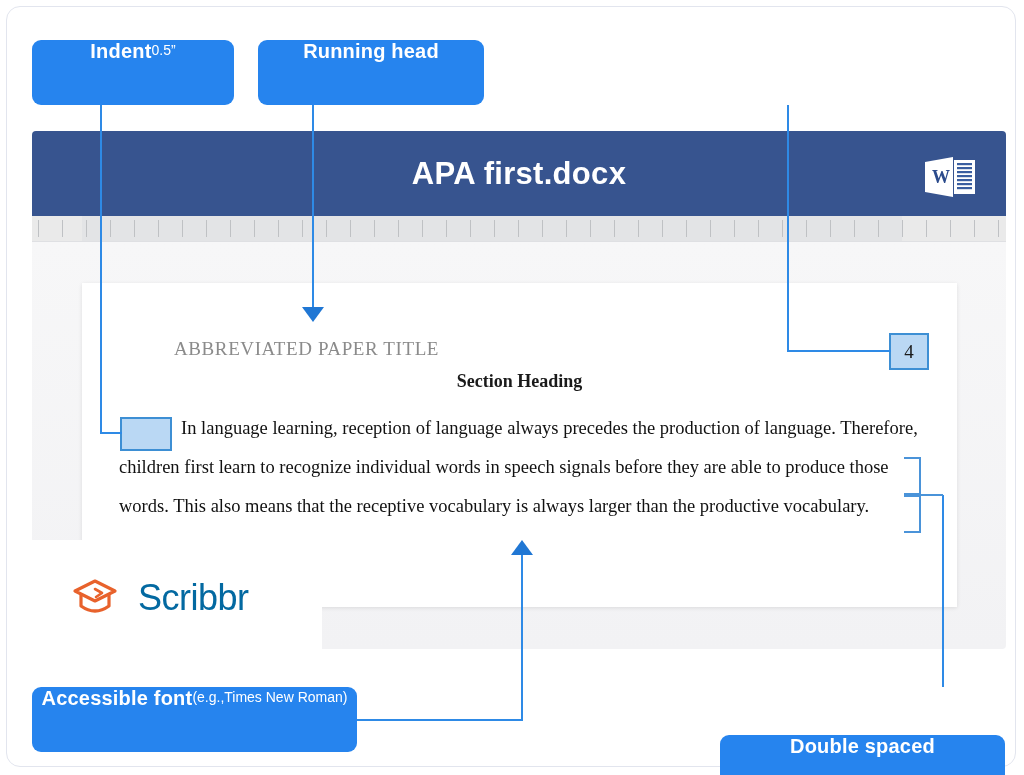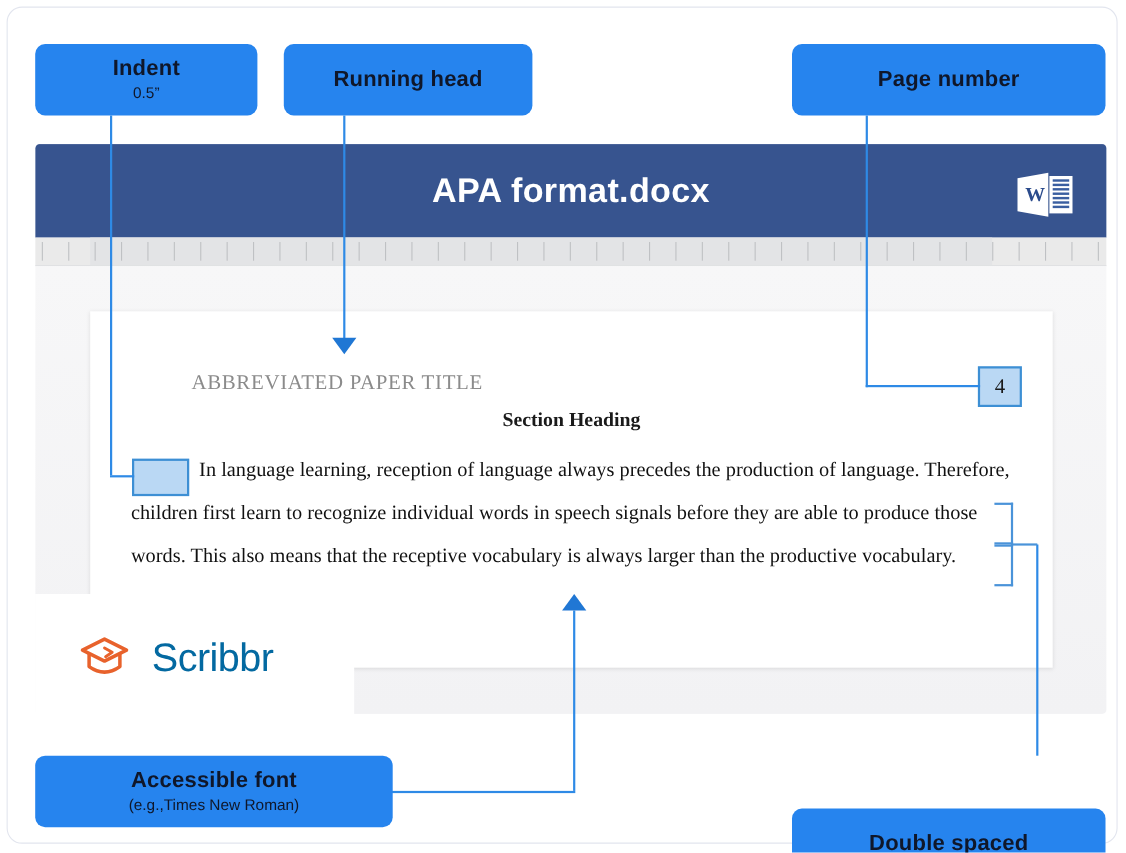--- a/index.html
+++ b/index.html
@@ -26,24 +26,23 @@
     border-radius: 14px;
     background: #ffffff;
     box-sizing: border-box;
   }
 
   
   .callout {
     position: absolute;
     background: #2684ee;
     border-radius: 9px;
-    color: #0f172a;
+    color: #ffffff;
     display: flex;
-    flex-direction: column;
-    align-items: center;
+    align-items: flex-start;
     justify-content: center;
     text-align: center;
     box-sizing: border-box;
     z-index: 40;
   }
   .callout .c-title {
     font-size: 20px;
     font-weight: bold;
     letter-spacing: 0.2px;
     line-height: 1.15;
@@ -286,21 +285,21 @@
 
   <div class="conn conn-h" style="left:186px; top:712px; width:330px;"></div>
   <div class="conn conn-v" style="left:514px; top:548px; height:164px;"></div>
   <div class="arrow-up" style="left:504px; top:533px;"></div>
 
   <div class="conn conn-v" style="left:935px; top:488px; height:192px;"></div>
 
   <div id="word-window">
 
     <div id="title-bar">
-      <span class="doc-title">APA format.docx</span>
+      <span class="doc-title">APA first.docx</span>
       <svg id="word-icon" viewBox="0 0 54 42">
         <path d="M2 6 L30 1 L30 41 L2 36 Z" fill="#ffffff"></path>
         <text x="9" y="27" font-family="Liberation Serif, serif" font-size="18" font-weight="bold" fill="#2b4b8c">W</text>
         <rect x="31" y="4" width="21" height="34" fill="#ffffff"></rect>
         <g fill="#3a5ea0">
           <rect x="34" y="7" width="15" height="2.2"></rect>
           <rect x="34" y="11" width="15" height="2.2"></rect>
           <rect x="34" y="15" width="15" height="2.2"></rect>
           <rect x="34" y="19" width="15" height="2.2"></rect>
           <rect x="34" y="23" width="15" height="2.2"></rect>
@@ -382,23 +381,20 @@
 
   <div class="callout" id="callout-indent">
     <span class="c-title">Indent</span>
     <span class="c-sub">0.5”</span>
   </div>
 
   <div class="callout" id="callout-runhead">
     <span class="c-title">Running head</span>
   </div>
 
-  <div class="callout" id="callout-pagenum">
-    <span class="c-title">Page number</span>
-  </div>
 
   <div class="callout" id="callout-font">
     <span class="c-title">Accessible font</span>
     <span class="c-sub">(e.g.,Times New Roman)</span>
   </div>
 
   <div class="callout" id="callout-doublespace">
     <span class="c-title">Double spaced</span>
   </div>
 

